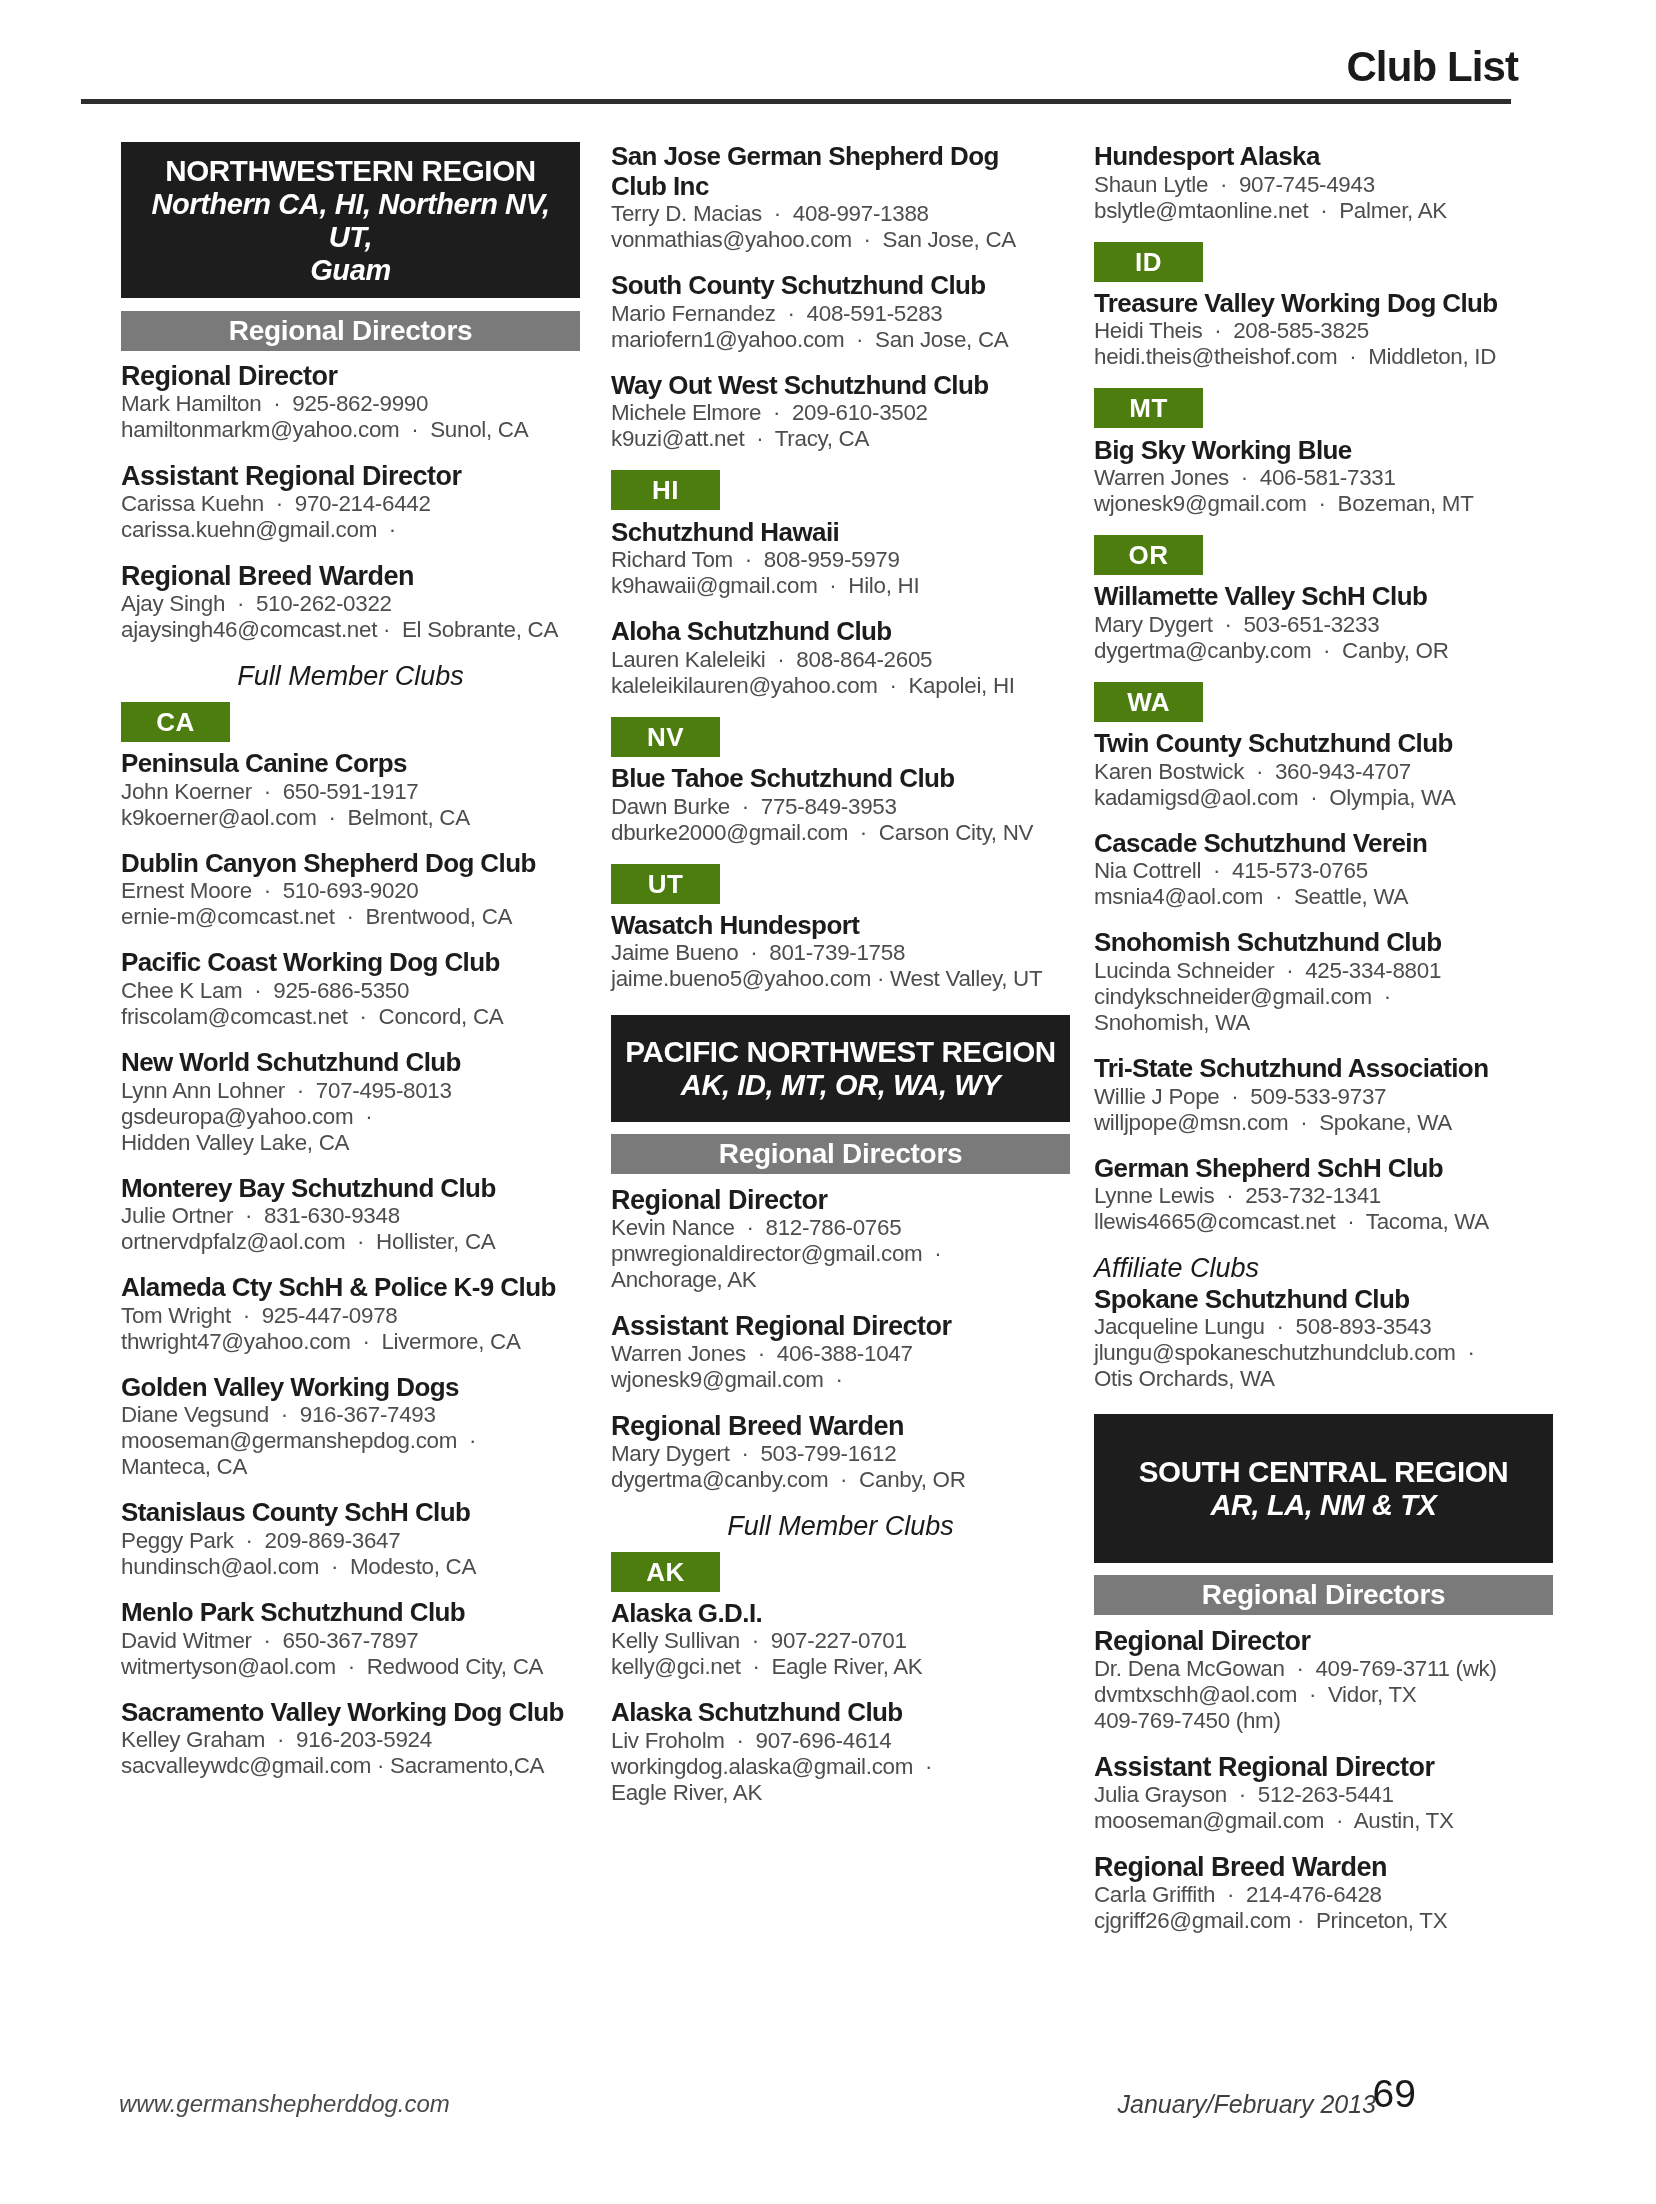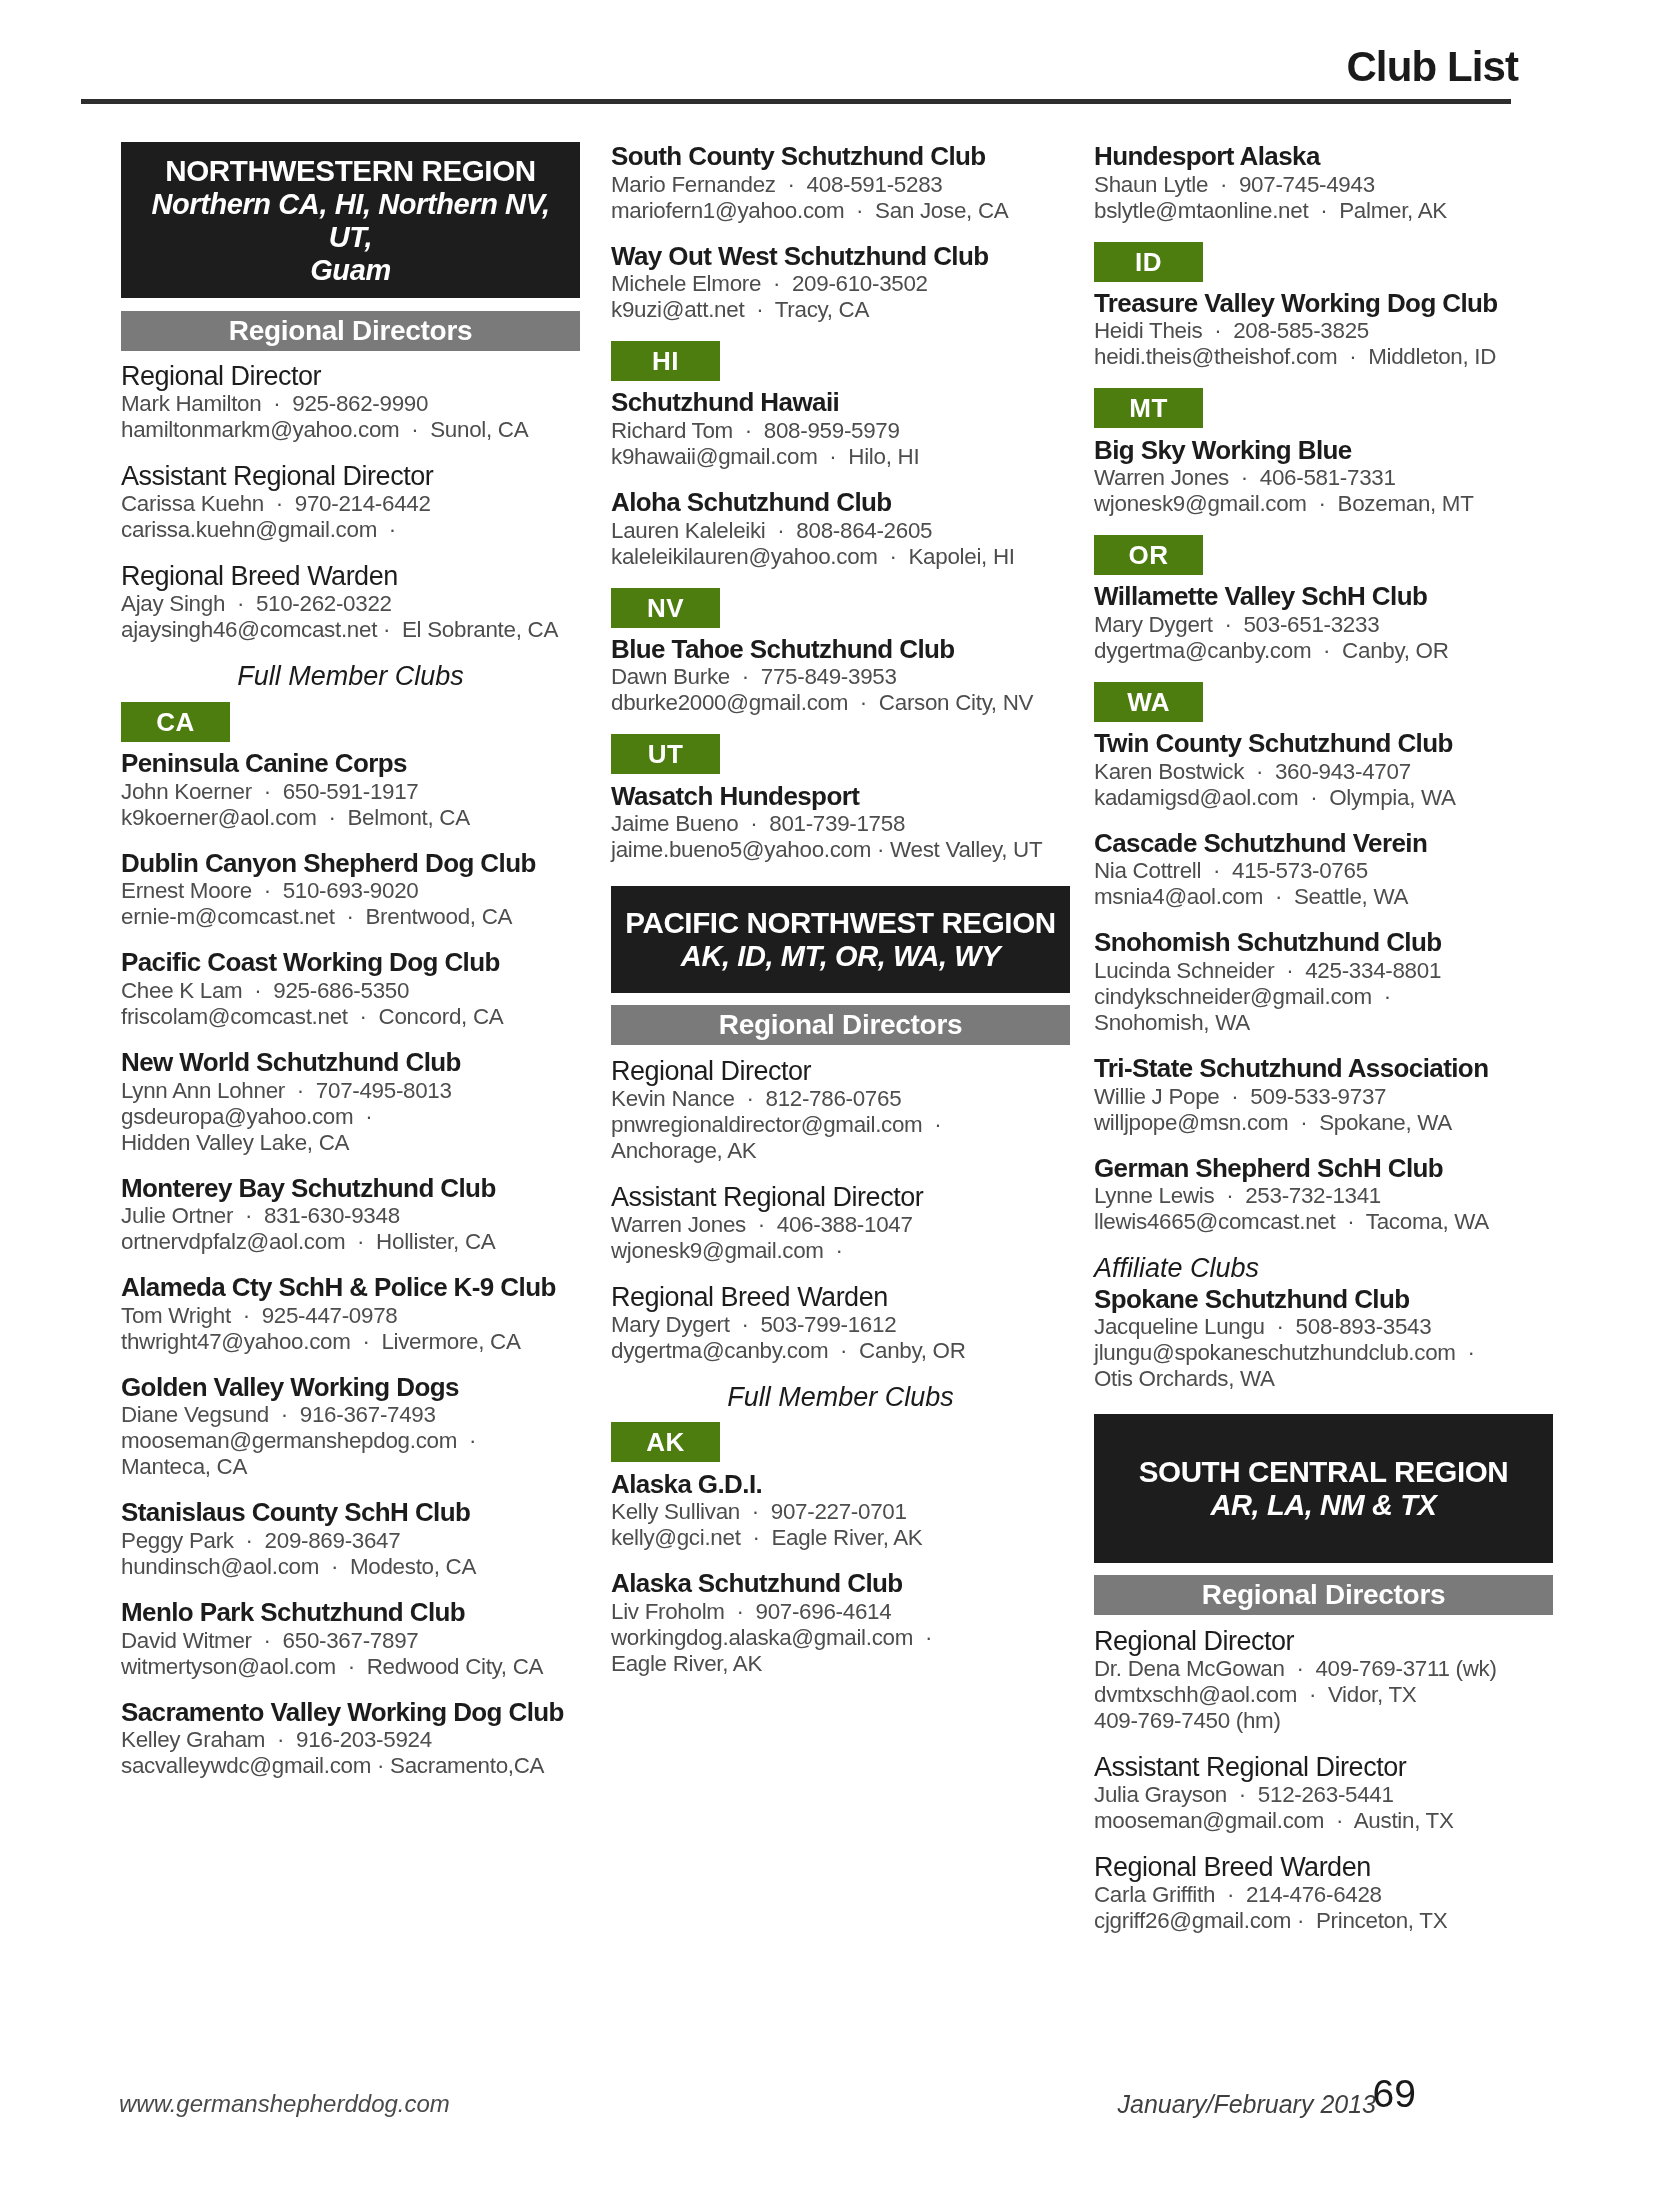--- a/index.html
+++ b/index.html
@@ -25,21 +25,21 @@
   .region-title{font-size:29.6px;font-weight:bold;line-height:34px;letter-spacing:-0.4px;}
   .region-sub{font-size:29px;font-weight:bold;font-style:italic;line-height:33px;letter-spacing:-0.4px;}
 
   .bar{
     background:#7a7a7a;color:#ffffff;text-align:center;
     font-size:28px;font-weight:bold;height:40px;line-height:40px;margin-bottom:10.7px;
     letter-spacing:-0.3px;
   }
 
   .director{margin-bottom:18px;}
-  .director-title{font-size:27px;font-weight:normal;color:#1d1d1d;line-height:30px;letter-spacing:-0.5px;white-space:nowrap;}
+  .director-title{font-size:27px;font-weight:bold;color:#1d1d1d;line-height:30px;letter-spacing:-0.5px;white-space:nowrap;}
 
   .contact-line{
     font-size:22.4px;color:#4d4d4d;line-height:26px;
     white-space:pre;letter-spacing:-0.3px;
   }
 
   .italic-label{font-size:27px;font-style:italic;color:#1b1b1b;line-height:30px;margin:9px 0 10.7px;}
   .italic-center{text-align:center;}
   .italic-left{text-align:left;margin:12.5px 0 1.8px;}
 
@@ -135,20 +135,26 @@
       <div class="contact-line">witmertyson@aol.com  ·  Redwood City, CA</div>
     </div>
     <div class="club">
       <div class="club-name">Sacramento Valley Working Dog Club</div>
       <div class="contact-line">Kelley Graham  ·  916-203-5924</div>
       <div class="contact-line">sacvalleywdc@gmail.com · Sacramento,CA</div>
     </div>
   </div>
 <div class="column col-1" id="col-1">
     <div class="club">
+      <div class="club-name">San Jose German Shepherd Dog</div>
+      <div class="club-name">Club Inc</div>
+      <div class="contact-line">Terry D. Macias  ·  408-997-1388</div>
+      <div class="contact-line">vonmathias@yahoo.com  ·  San Jose, CA</div>
+    </div>
+    <div class="club">
       <div class="club-name">South County Schutzhund Club</div>
       <div class="contact-line">Mario Fernandez  ·  408-591-5283</div>
       <div class="contact-line">mariofern1@yahoo.com  ·  San Jose, CA</div>
     </div>
     <div class="club">
       <div class="club-name">Way Out West Schutzhund Club</div>
       <div class="contact-line">Michele Elmore  ·  209-610-3502</div>
       <div class="contact-line">k9uzi@att.net  ·  Tracy, CA</div>
     </div>
     <div class="badge">HI</div>

